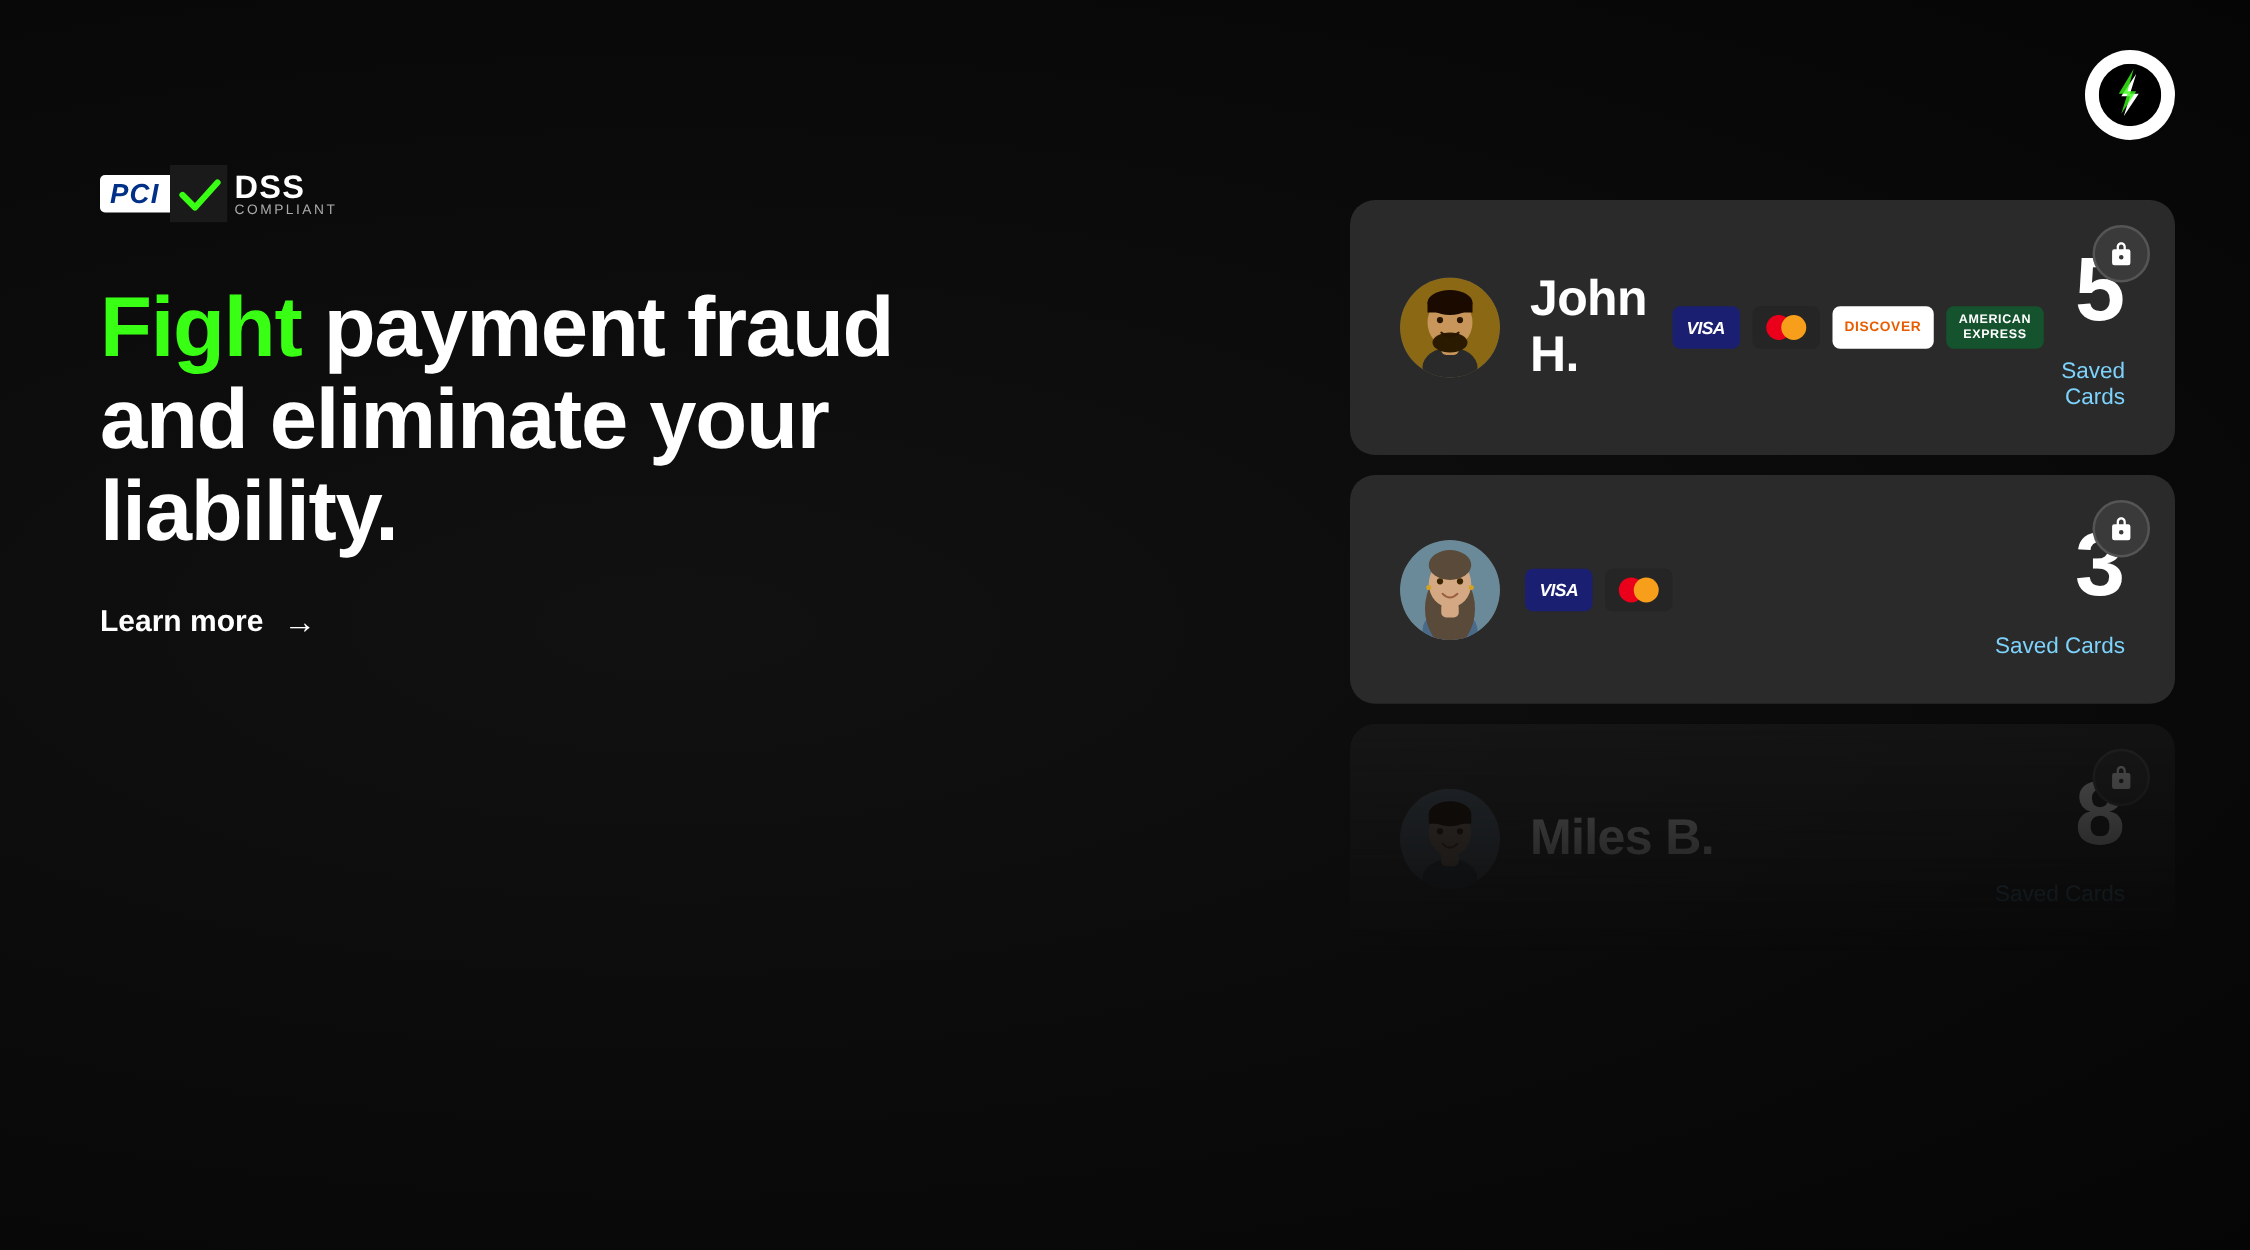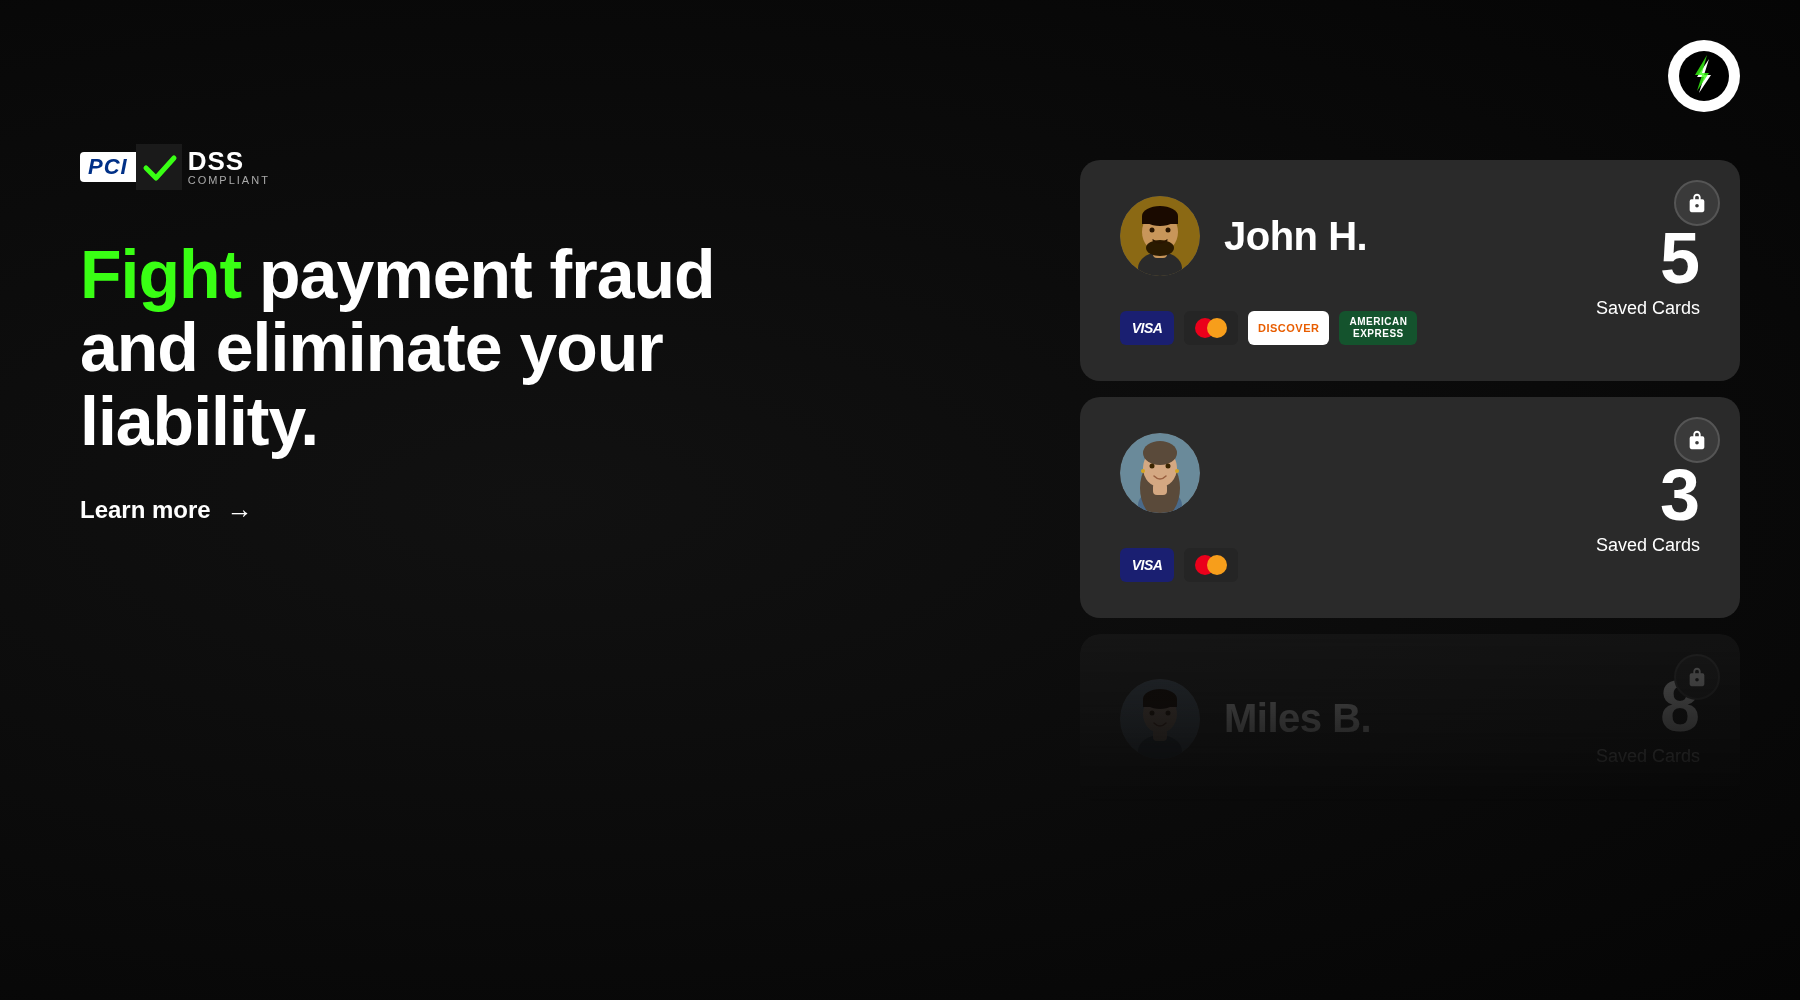--- a/index.html
+++ b/index.html
@@ -16,21 +16,21 @@
     .background {
       position: absolute;
       inset: 0;
       background: radial-gradient(ellipse at 30% 50%, #111 0%, #050505 100%);
     }
 
     
     .left-section {
       position: absolute;
       left: 80px;
-      top: 144px;
+      top: 132px;
       width: 660px;
     }
 
     
     .pci-badge {
       display: flex;
       align-items: center;
       gap: 4px;
       margin-bottom: 48px;
     }
@@ -133,22 +133,21 @@
       padding: 36px 40px;
       margin-bottom: 16px;
       display: flex;
       align-items: center;
       justify-content: space-between;
       position: relative;
     }
 
     .user-card-left {
       display: flex;
-      flex-direction: column;
-      gap: 35px;
+      gap: 20px;
     }
 
     .user-info {
       display: flex;
       align-items: center;
       gap: 24px;
     }
 
     .avatar {
       width: 80px;
@@ -250,25 +249,25 @@
 
     .saved-count {
       color: white;
       font-size: 72px;
       font-weight: 900;
       line-height: 1;
       display: block;
     }
 
     .saved-label {
-      color: #ffffff;
+      color: #7dd3fc;
       font-size: 18px;
       font-weight: 400;
       display: block;
-      margin-top: 4px;
+      margin-top: 18px;
     }
 
     
     .lock-btn {
       position: absolute;
       top: 20px;
       right: 20px;
       width: 46px;
       height: 46px;
       border-radius: 50%;

